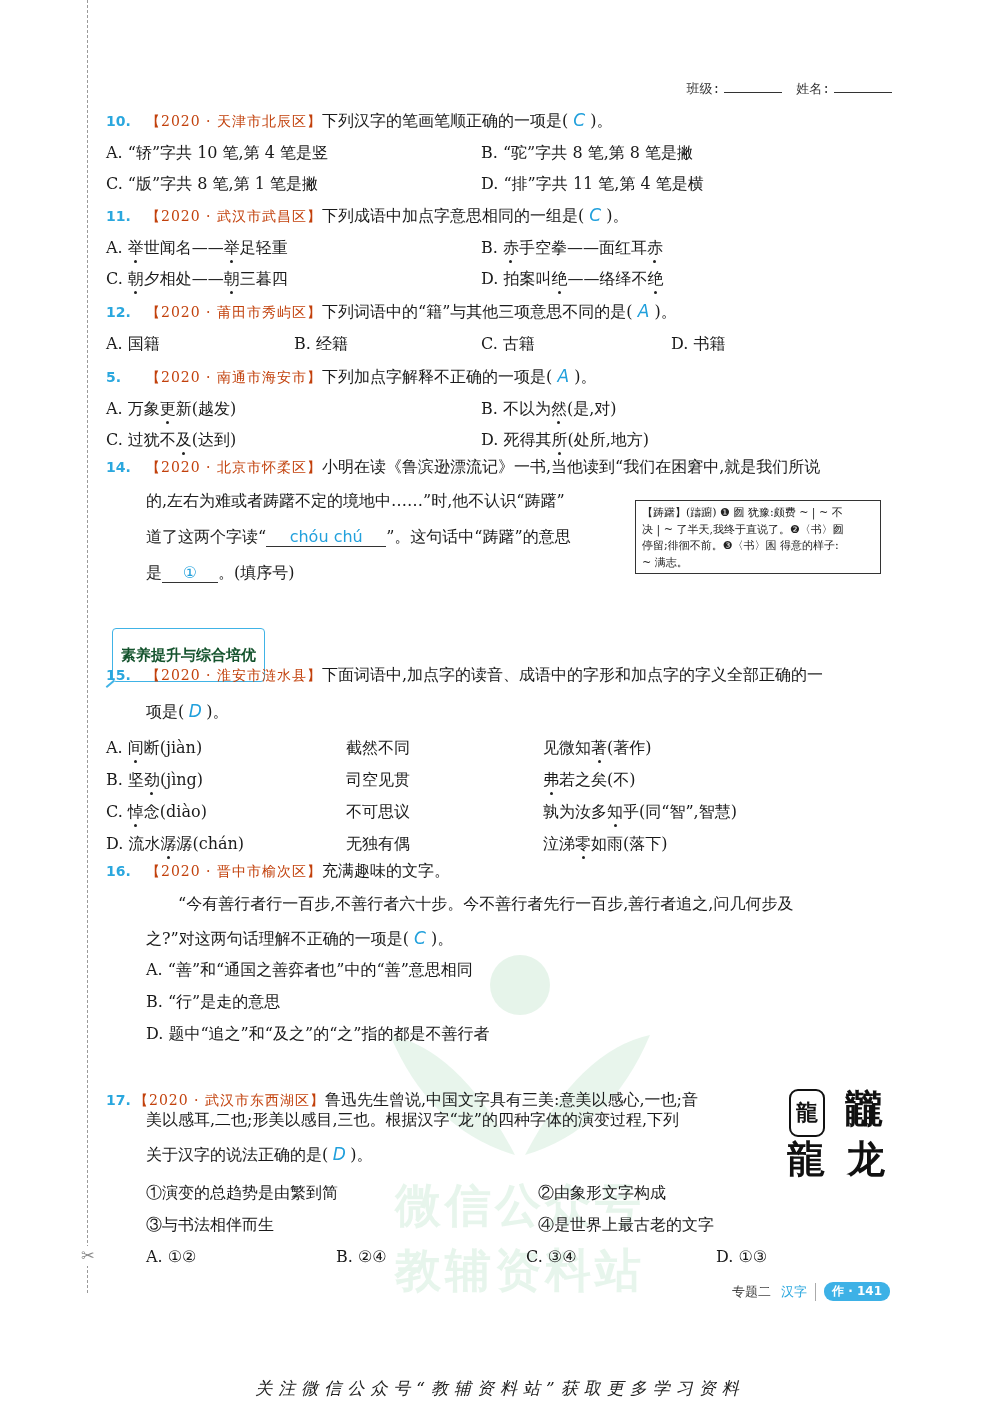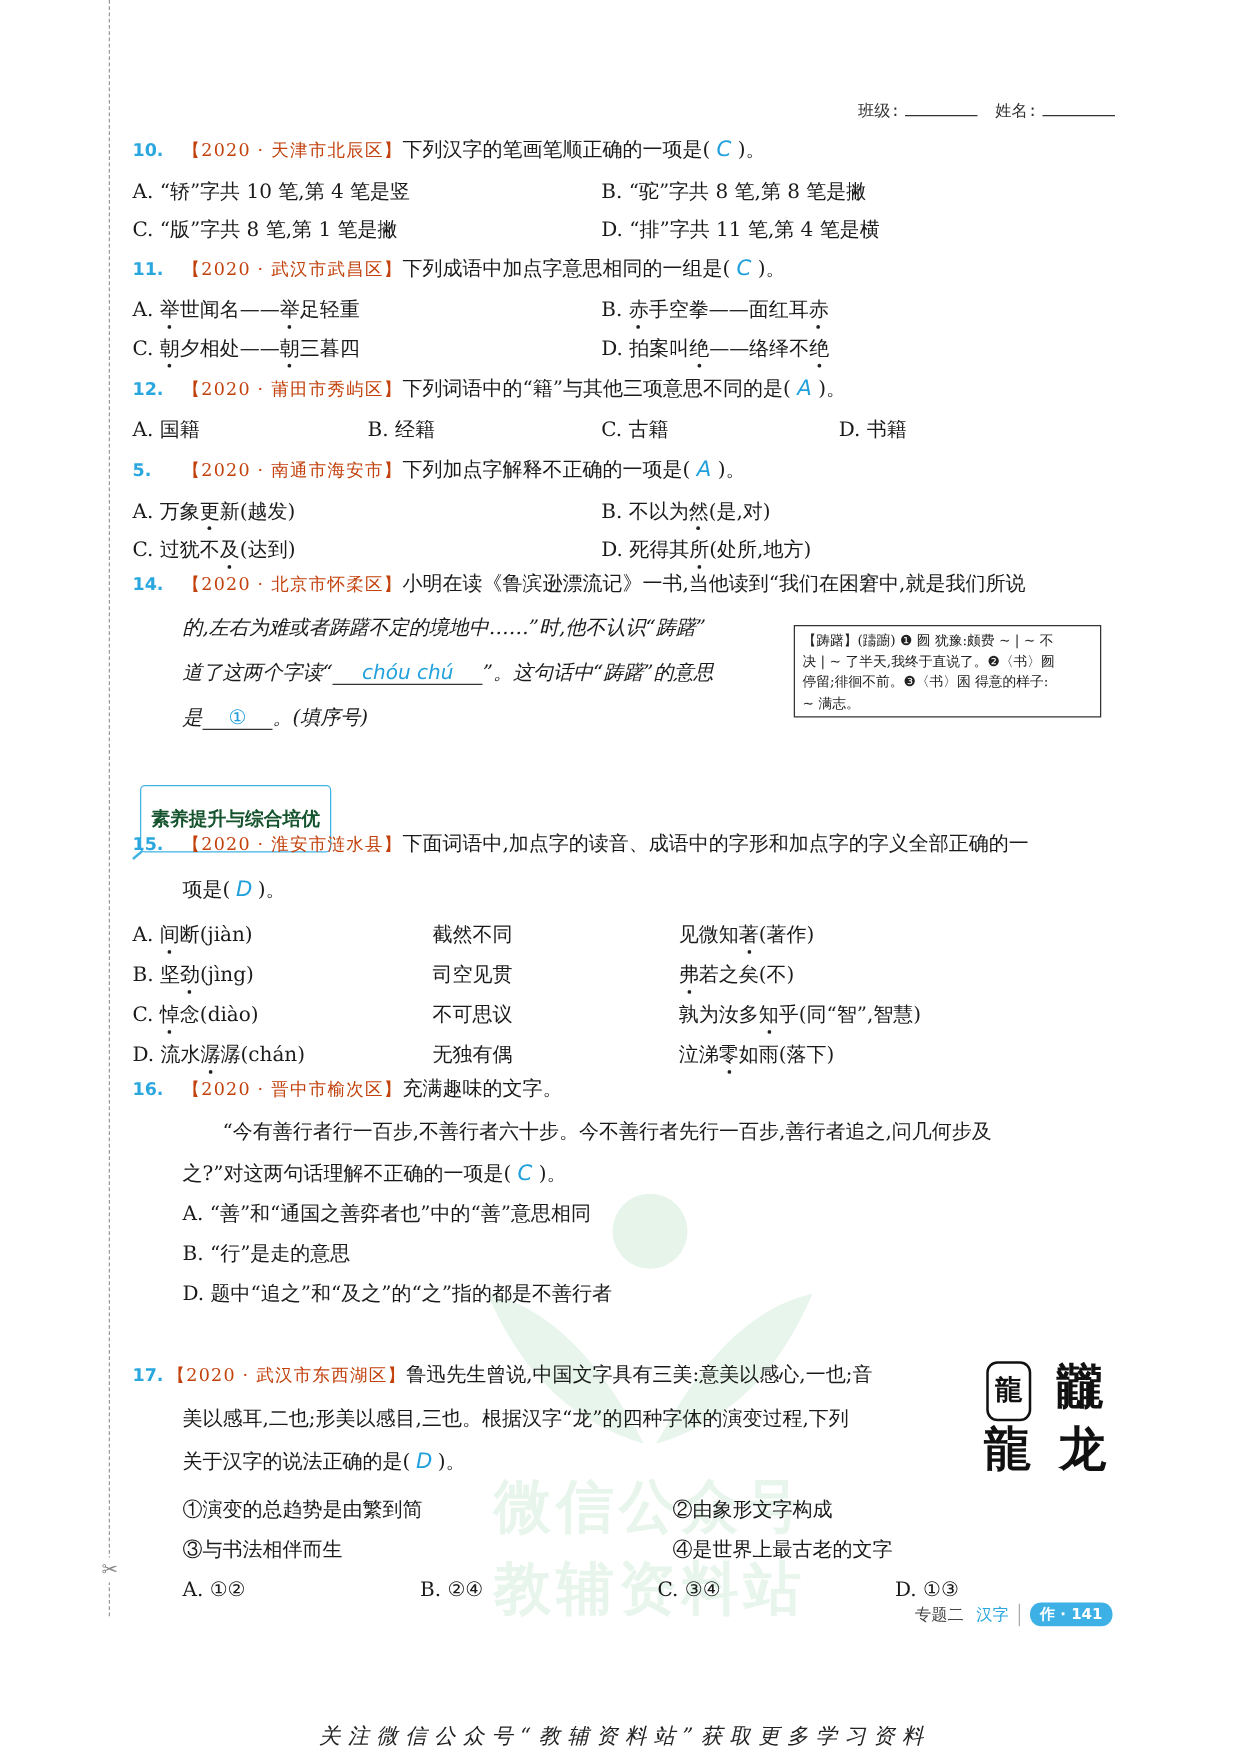--- a/index.html
+++ b/index.html
@@ -52,21 +52,21 @@
   .opt { flex: none; white-space: nowrap; }
   .dot { position: relative; }
   .dot::after {
     content: ""; position: absolute; left: 50%; bottom: -6px; width: 3px; height: 3px;
     margin-left: -1.5px; background: #222; border-radius: 50%;
   }
   .blank {
     display: inline-block; border-bottom: 1px solid #333; text-align: center;
     color: #21a0dc; font-family: "DejaVu Sans", sans-serif; line-height: 18px;
   }
-  .body-line { height: 36px; line-height: 36px; white-space: nowrap; font-style: italic; }
+  .body-line { height: 36px; line-height: 36px; white-space: nowrap; }
 
   .dict-box {
     position: absolute; left: 635px; top: 500px; width: 246px; height: 74px;
     border: 1px solid #333; padding: 4px 6px; box-sizing: border-box;
     font-size: 11px; line-height: 16.5px; color: #222; background: #fff;
   }
 
   .section-tag {
     position: absolute; left: 112px; top: 628px; height: 24px; padding: 14px 8px;
     border: 1.5px solid #40b3e6; border-radius: 4px;
@@ -274,21 +274,21 @@
       <div style="height:32px; line-height:20px">D. 题中“追之”和“及之”的“之”指的都是不善行者</div>
     </div>
   </div>
 
   <div class="q" style="top:1090px">
     <div class="q-head">
       <span class="q-num" style="width:28px">17.</span>
       <span class="q-src">【2020 · 武汉市东西湖区】</span>
       <span>鲁迅先生曾说,中国文字具有三美:意美以感心,一也;音</span>
     </div>
-    <div style="margin-left:40px; margin-top:14px">
+    <div style="margin-left:40px; ">
       <div style="height:34px; line-height:20px">美以感耳,二也;形美以感目,三也。根据汉字“龙”的四种字体的演变过程,下列</div>
       <div style="height:33px; line-height:20px"><span>关于汉字的说法正确的是(</span><span class="ans">D</span><span>)。</span></div>
       <div class="opt-row" style="height:32px">
         <span class="opt" style="width:392px">①演变的总趋势是由繁到简</span>
         <span class="opt">②由象形文字构成</span>
       </div>
       <div class="opt-row" style="height:32px">
         <span class="opt" style="width:392px">③与书法相伴而生</span>
         <span class="opt">④是世界上最古老的文字</span>
       </div>

